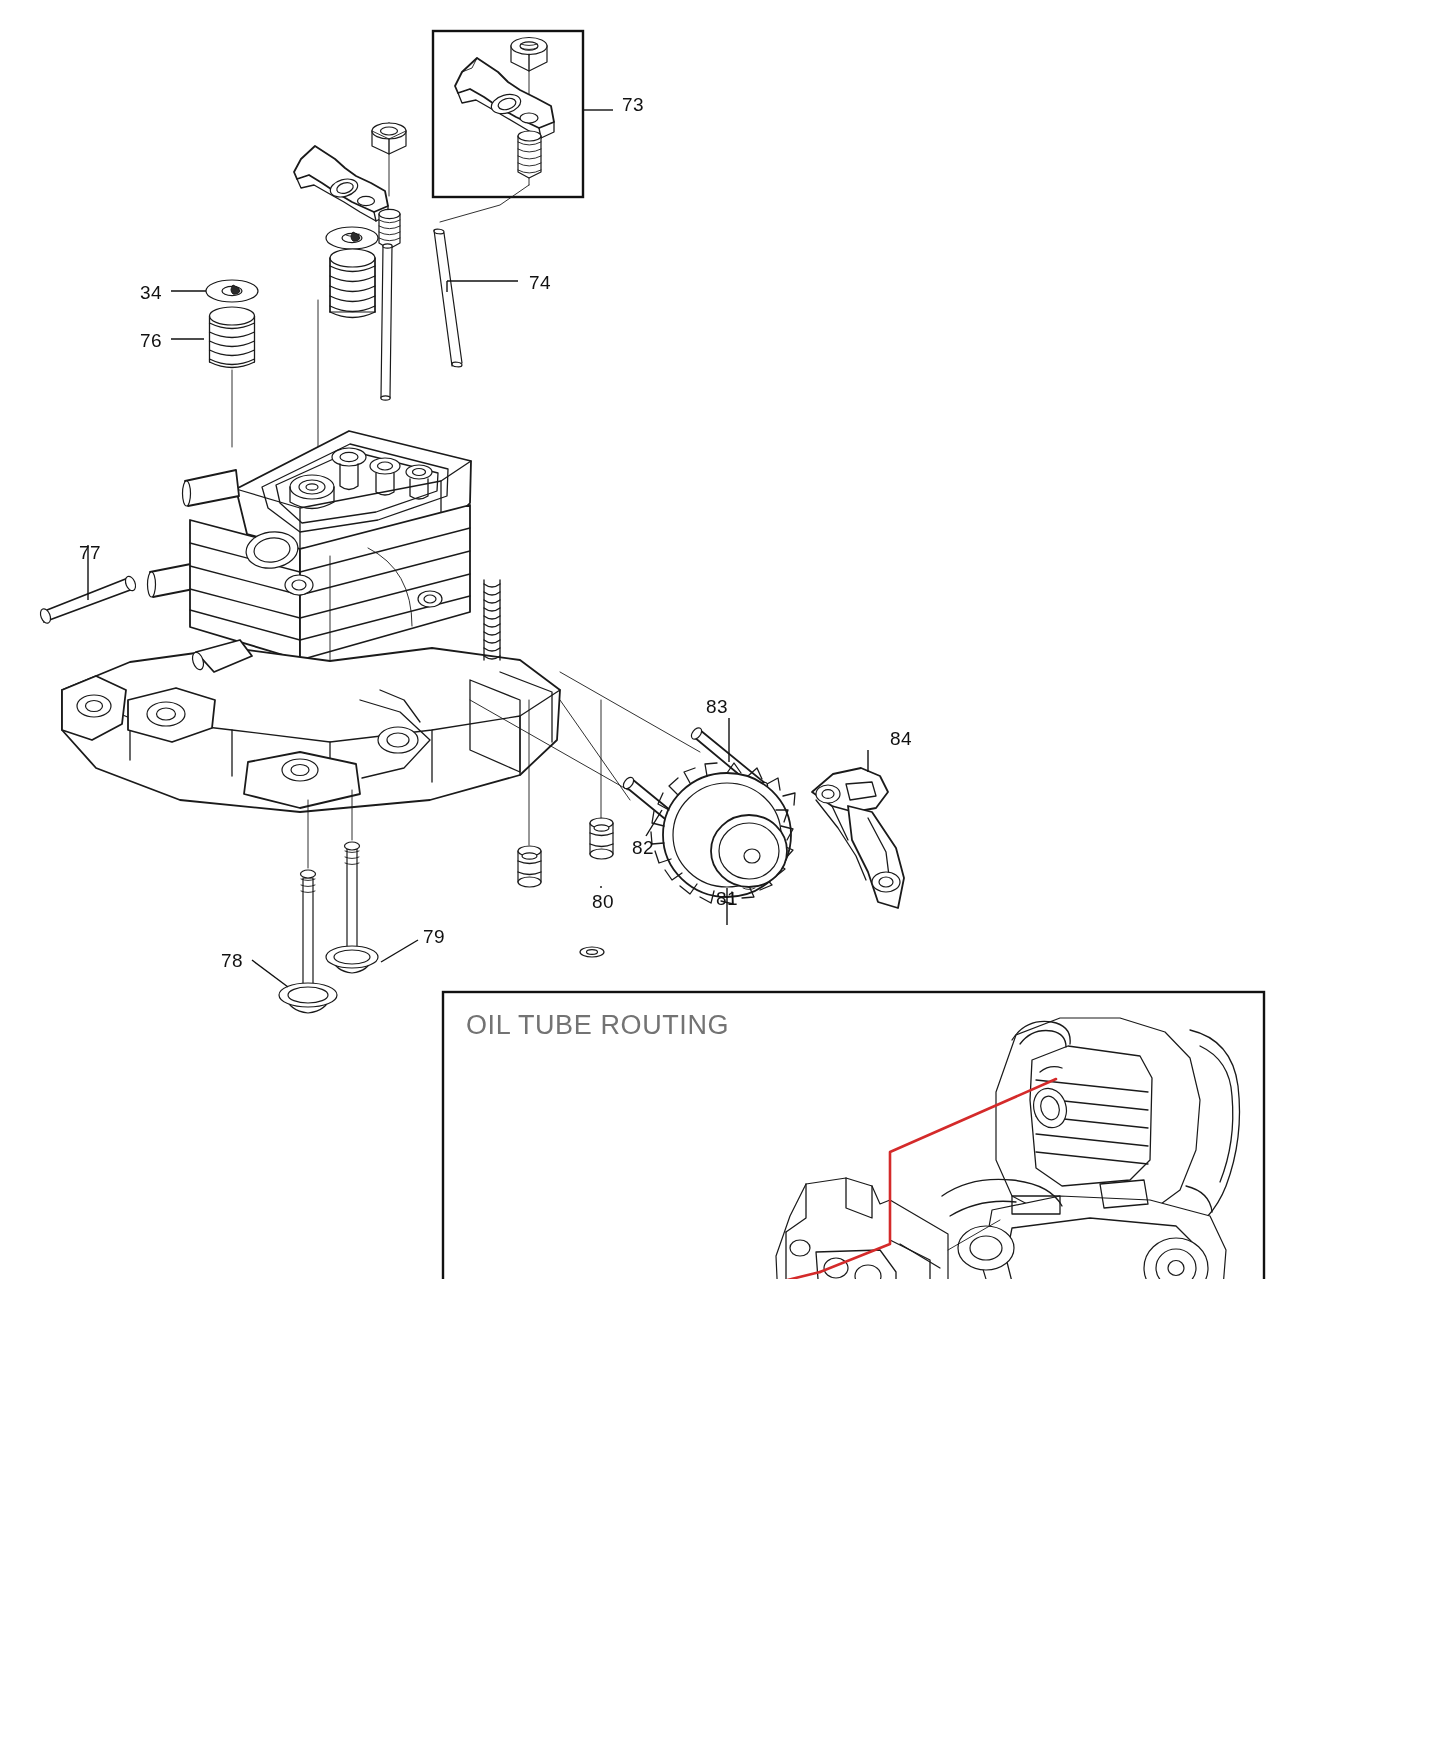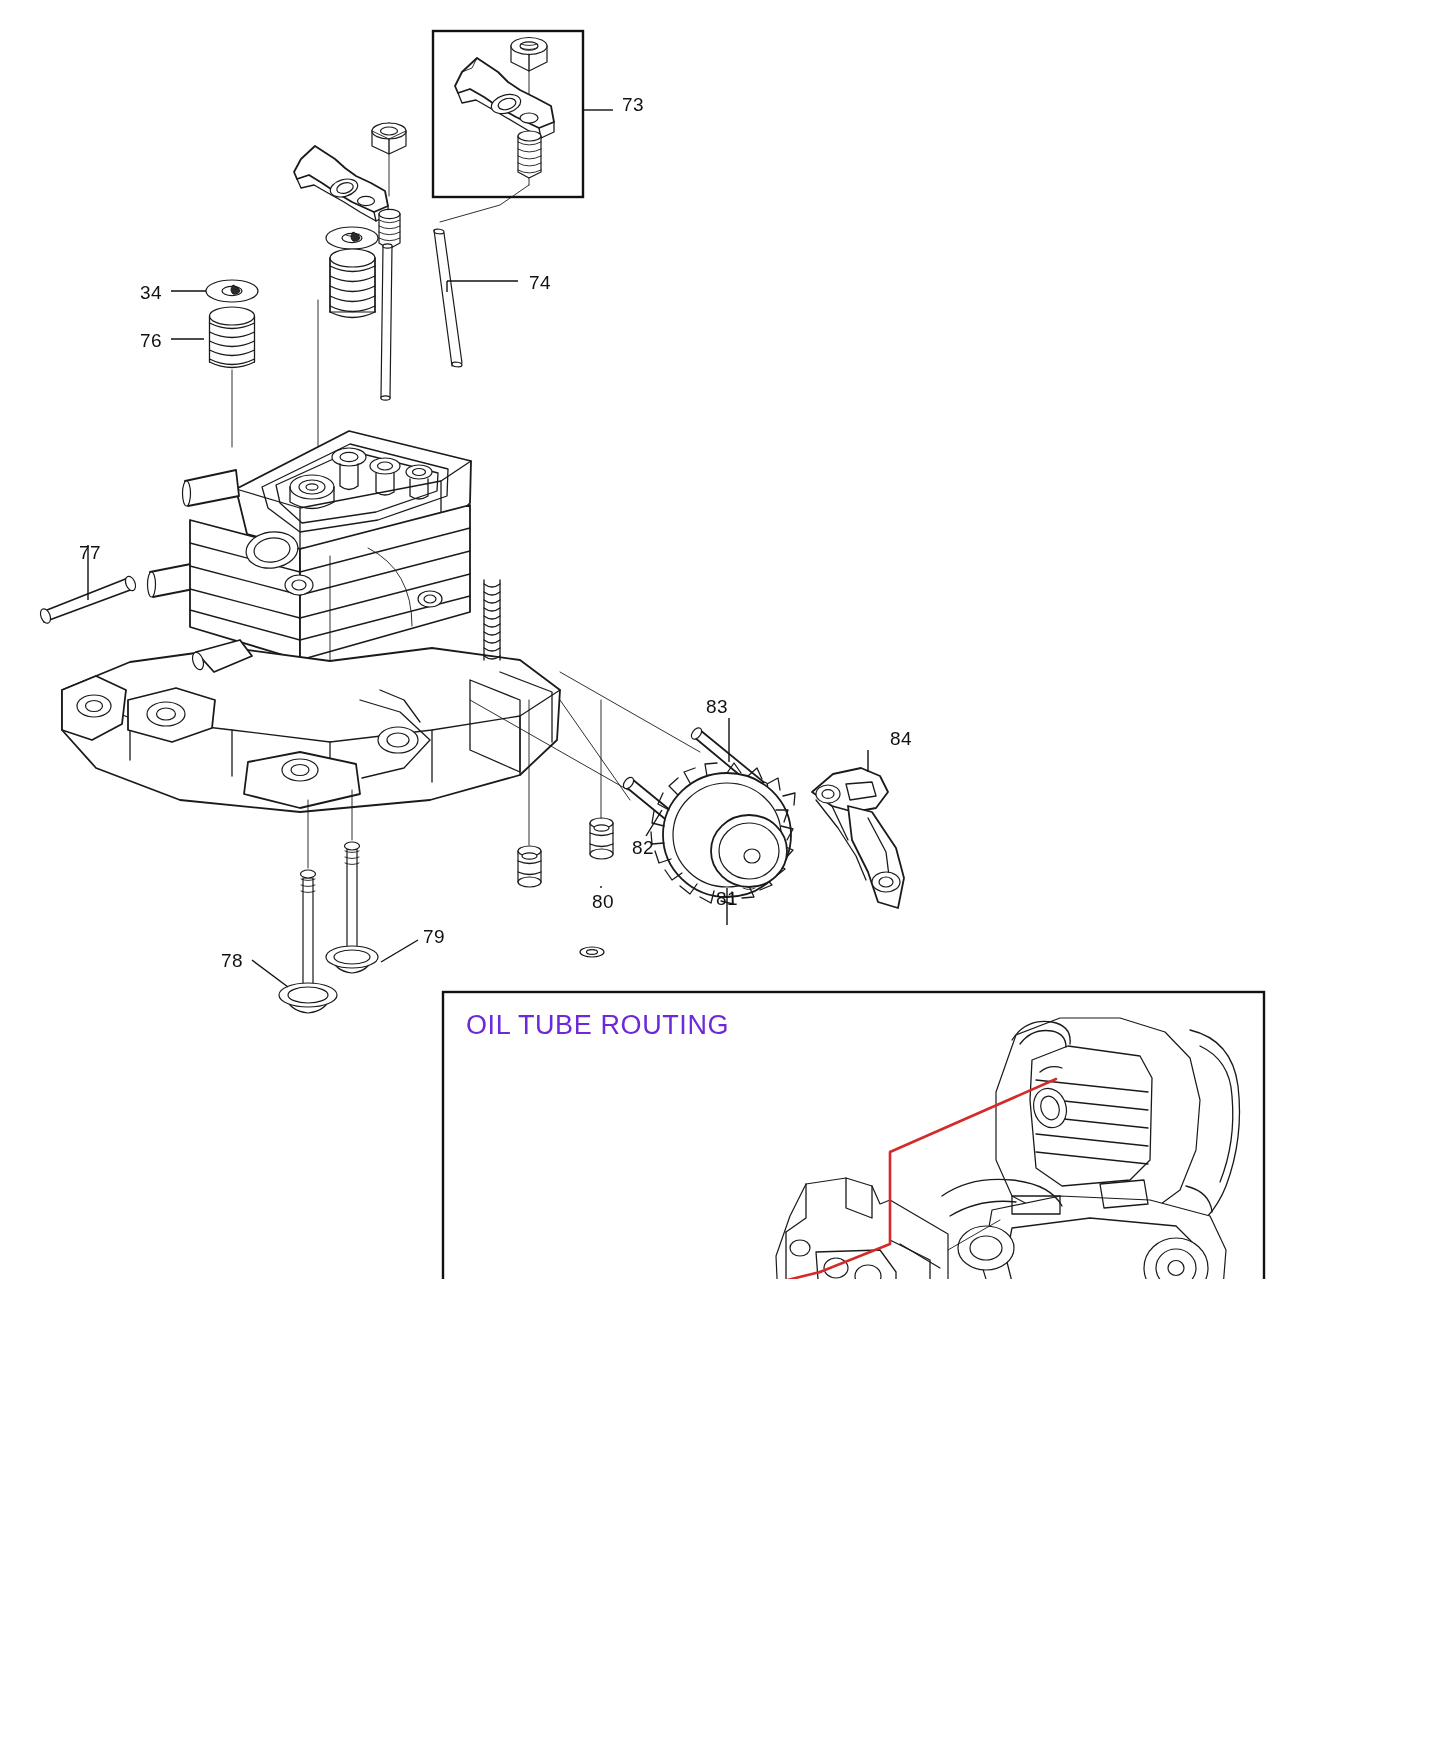--- a/index.html
+++ b/index.html
@@ -42,21 +42,21 @@
     letter-spacing:0.4px;
     white-space:nowrap;
     line-height:1;
     user-select:none;
   }
   .panel-title{
     position:absolute;
     font-size:27px;
     letter-spacing:0.6px;
     font-family:"Liberation Sans", sans-serif;
-    color:#6d28d9;
+    color:#737373;
     white-space:nowrap;
   }
 </style>
 </head>
 <body>
 
 <div id="sheet">
 
   <svg class="layer" viewBox="0 0 1445 1741">
 

